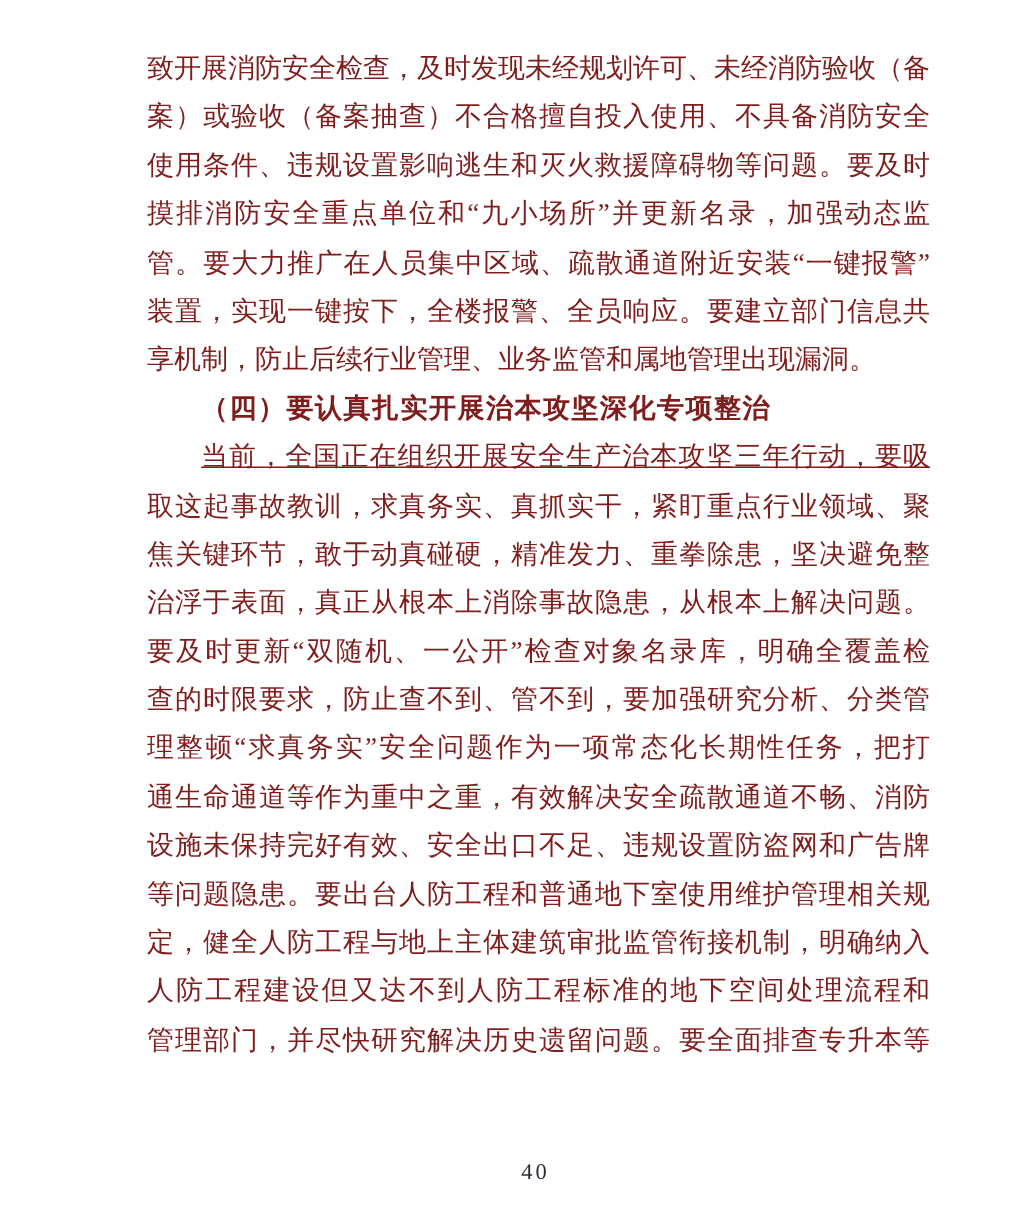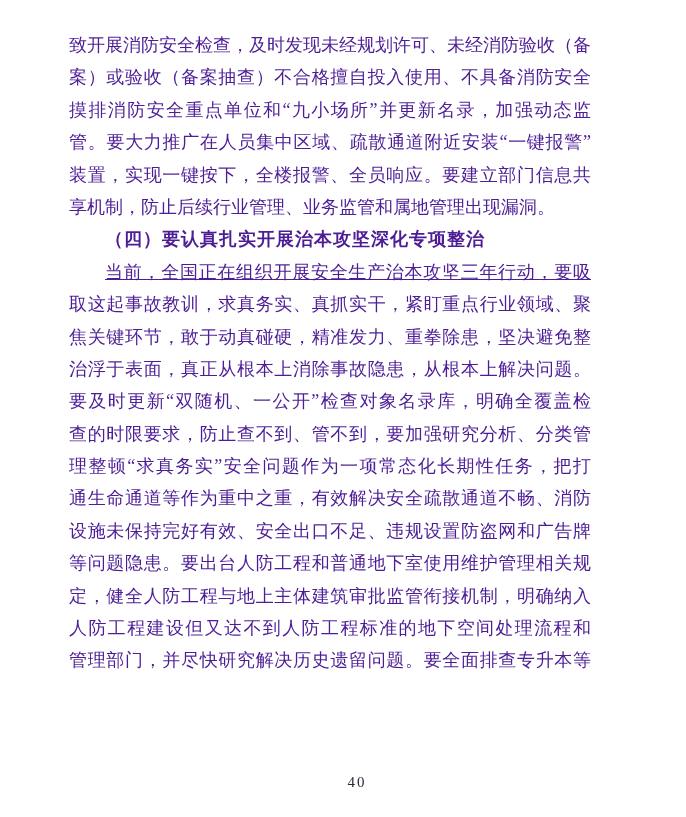--- a/index.html
+++ b/index.html
@@ -13,24 +13,24 @@
   .page {
     position: relative;
     width: 686px;
     height: 817px;
     background: #ffffff;
     overflow: hidden;
     box-sizing: border-box;
   }
   .text-block {
     position: absolute;
-    left: 69px;
+    left: 98px;
     top: 29px;
     width: 522px;
-    color: #4c1d95;
+    color: #7f1d1d;
   }
   .line {
     font-size: 18px;
     height: 32.4px;
     line-height: 32.4px;
     white-space: nowrap;
     text-align: justify;
     text-align-last: justify;
     text-justify: inter-character;
     overflow: visible;
@@ -63,20 +63,21 @@
   }
 </style>
 </head>
 <body>
 
 <div class="page">
   <div class="text-block">
 
     <div class="line">致开展消防安全检查，及时发现未经规划许可、未经消防验收（备</div>
     <div class="line">案）或验收（备案抽查）不合格擅自投入使用、不具备消防安全</div>
+    <div class="line">使用条件、违规设置影响逃生和灭火救援障碍物等问题。要及时</div>
     <div class="line">摸排消防安全重点单位和“九小场所”并更新名录，加强动态监</div>
     <div class="line">管。要大力推广在人员集中区域、疏散通道附近安装“一键报警”</div>
     <div class="line">装置，实现一键按下，全楼报警、全员响应。要建立部门信息共</div>
     <div class="line short">享机制，防止后续行业管理、业务监管和属地管理出现漏洞。</div>
 
     <div class="line heading">（四）要认真扎实开展治本攻坚深化专项整治</div>
 
     <div class="line indent">当前，全国正在组织开展安全生产治本攻坚三年行动，要吸</div>
     <div class="line">取这起事故教训，求真务实、真抓实干，紧盯重点行业领域、聚</div>
     <div class="line">焦关键环节，敢于动真碰硬，精准发力、重拳除患，坚决避免整</div>

